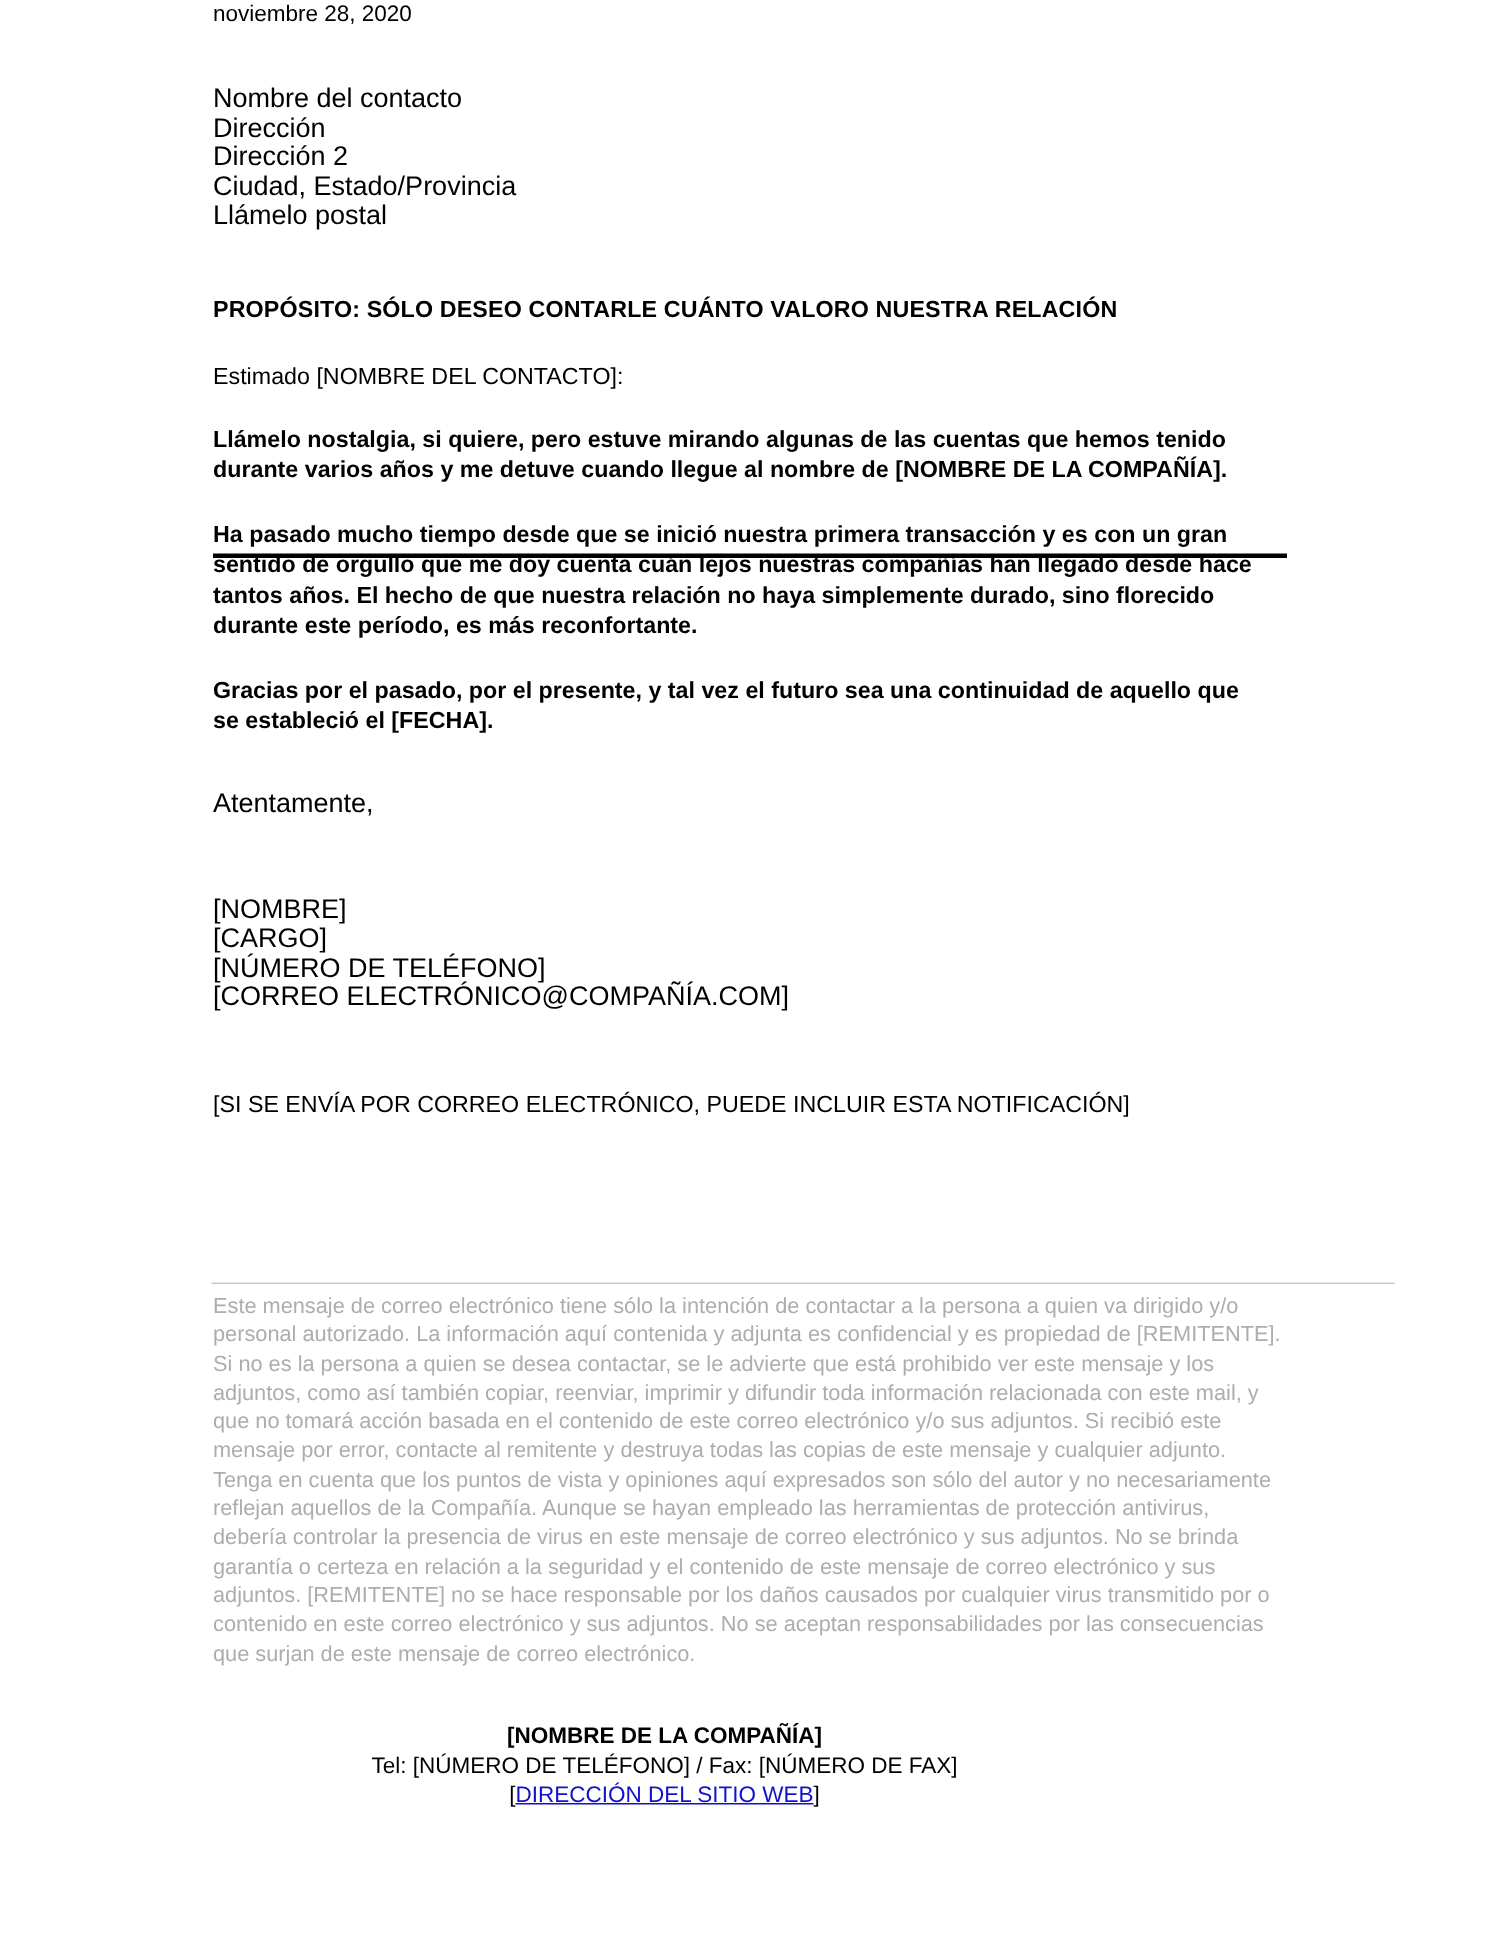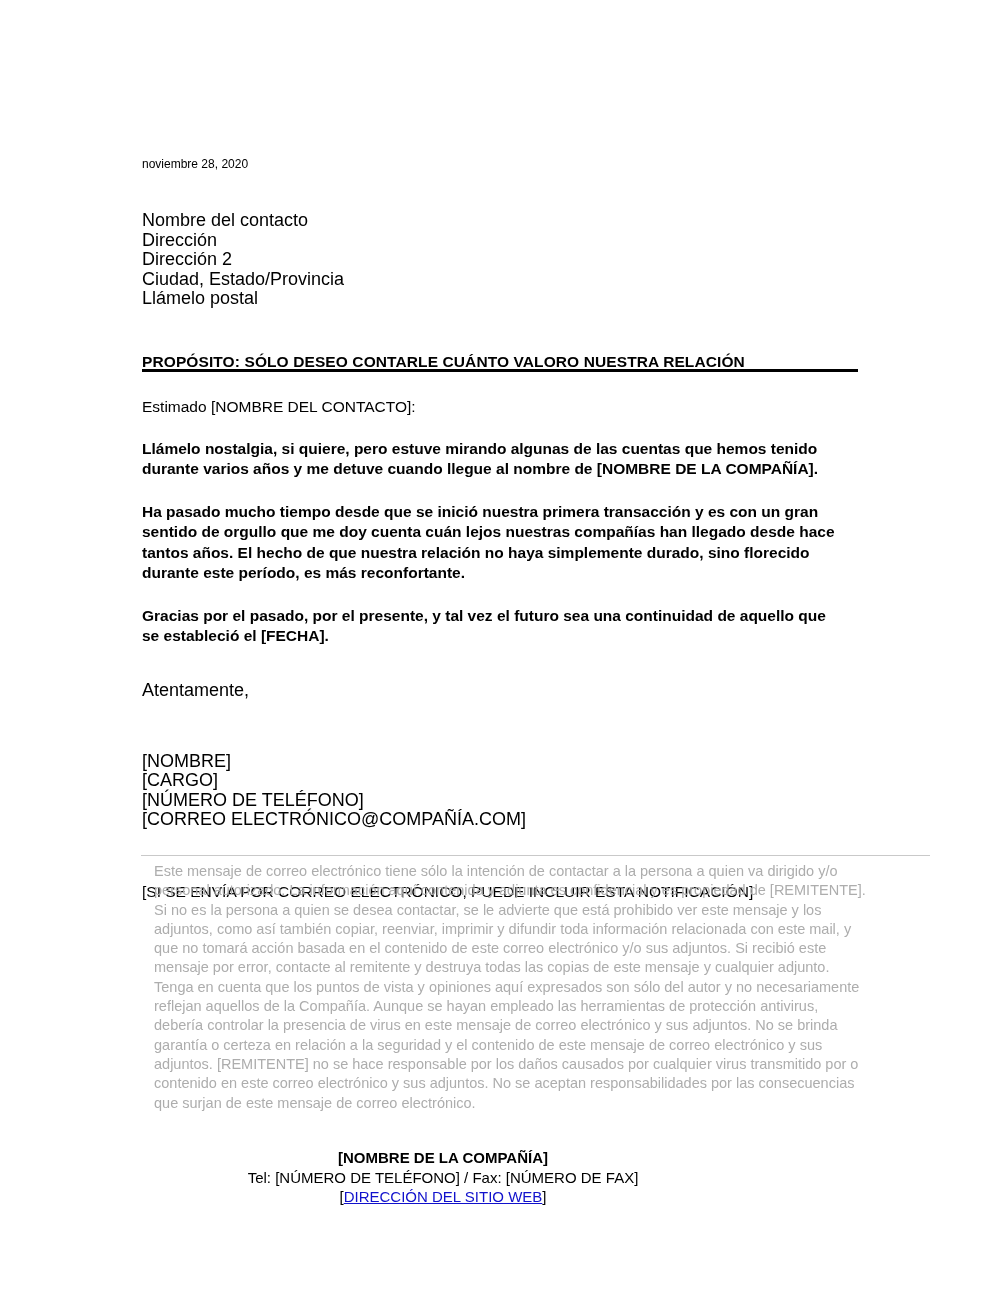--- a/index.html
+++ b/index.html
@@ -25,23 +25,22 @@
 
   
   .letter {
     position: absolute;
     left: 142px;
     top: 0;
     width: 700px;
   }
 
   .date-line {
-    font-size: 12px;
+    font-size: 15px;
     line-height: 19px;
-    padding-top: 155px;
   }
 
   .address-block {
     margin-top: 37px;
     font-size: 18px;
     line-height: 19.5px;
   }
   .address-line { white-space: pre; }
 
   .purpose-heading {
@@ -100,21 +99,21 @@
     position: absolute;
     left: 141px;
     top: 855px;
     width: 789px;
     height: 1px;
     background: #c9c9c9;
   }
 
   .disclaimer {
     position: absolute;
-    left: 154px;
+    left: 142px;
     top: 862px;
     width: 712px;
     font-size: 14.5px;
     line-height: 19.3px;
     color: #adadad;
     text-align: left;
   }
 
   
   .footer {

